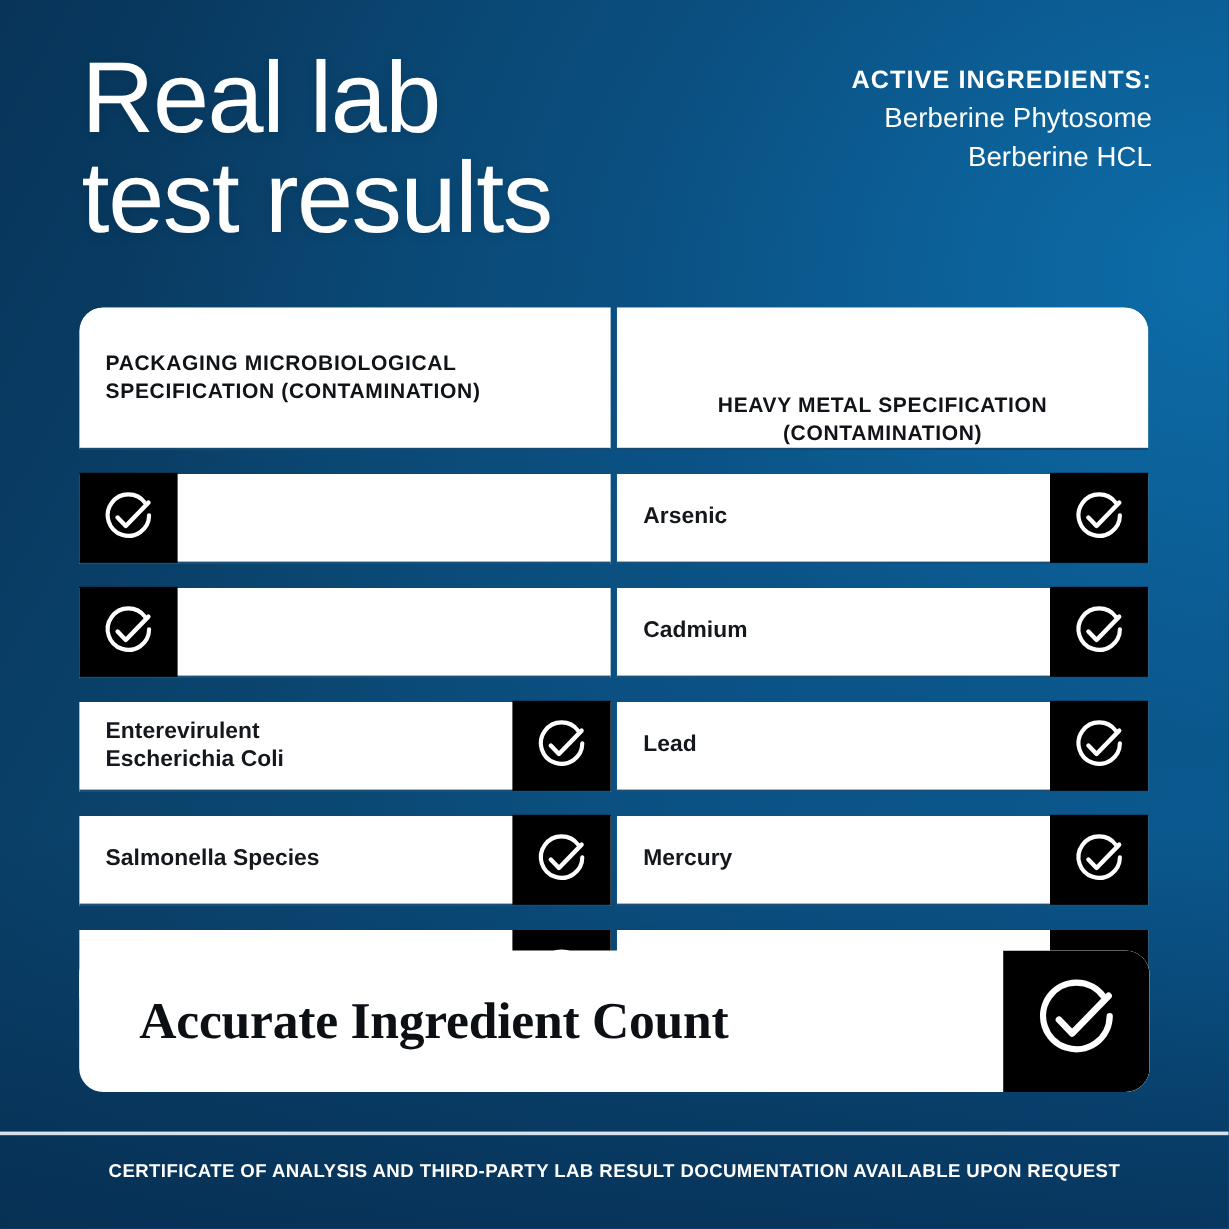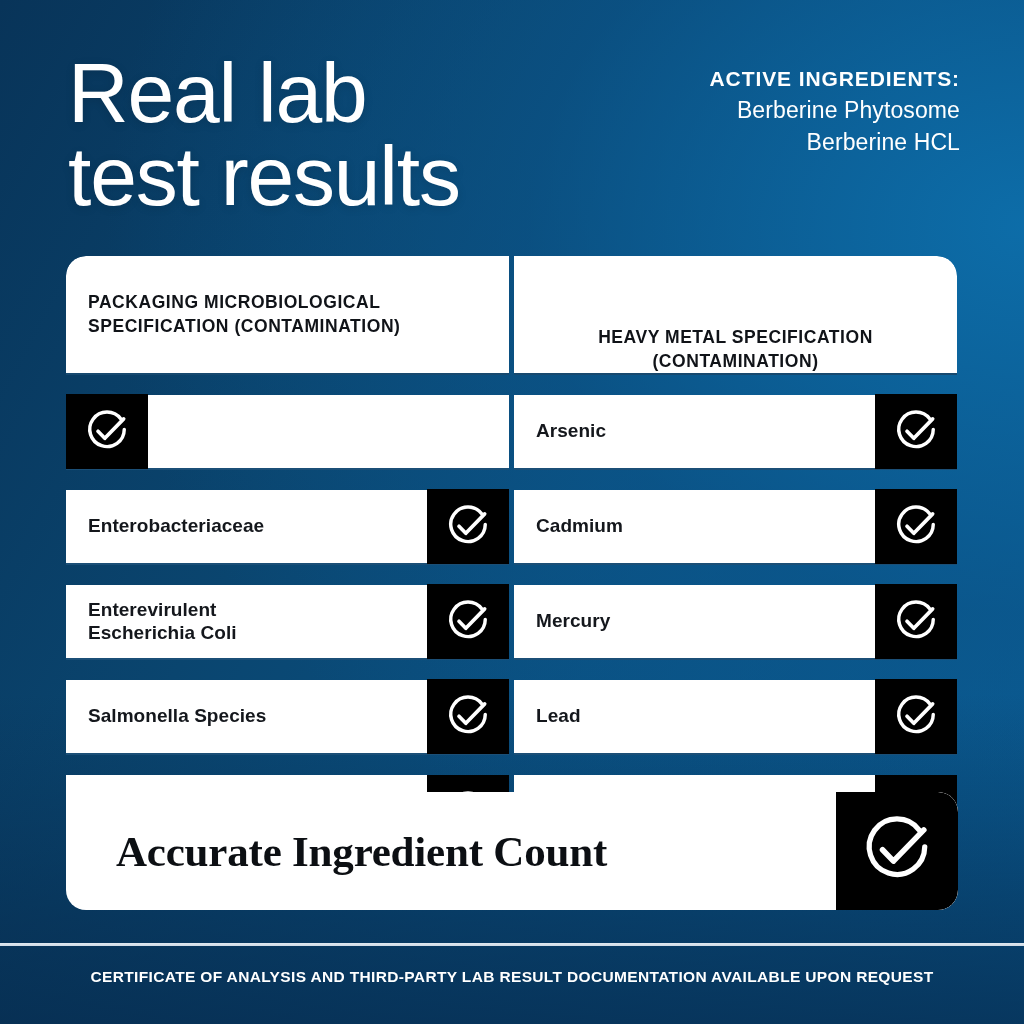--- a/index.html
+++ b/index.html
@@ -24,21 +24,21 @@
   
   #poster::after{
     content:"";
     position:absolute; left:0; right:0; bottom:0; height:330px;
     background:linear-gradient(to bottom, rgba(6,38,70,0) 0%, rgba(6,40,74,0.55) 70%, rgba(6,40,74,0.72) 100%);
     pointer-events:none;
   }
 
   
   .head-wrap{
-    position:absolute; top:16px; left:0; right:0; height:250px; z-index:3;
+    position:absolute; top:4px; left:0; right:0; height:250px; z-index:3;
   }
   .title{
     position:absolute;
     left:68px; top:36px;
     color:#ffffff;
     font-size:84px;
     line-height:0.99;
     font-weight:400;
     letter-spacing:-1.2px;
     white-space:pre-line;
@@ -220,21 +220,20 @@
       <div class="row">
         <div class="badge">
           <svg class="check" viewBox="0 0 48 48">
             <path d="M38.5 10.5A18 18 0 1 0 42 21.3" fill="none" stroke="#fff" stroke-width="3.6" stroke-linecap="round"></path>
             <path d="M14.6 23.2 L21.7 30.6 L41.4 10.3" fill="none" stroke="#fff" stroke-width="3.8" stroke-linecap="round" stroke-linejoin="round"></path>
           </svg>
         </div>
       </div>
 
       <div class="row">
-        <div class="row-label">Enterobacteriaceae</div>
         <div class="badge">
           <svg class="check" viewBox="0 0 48 48">
             <path d="M38.5 10.5A18 18 0 1 0 42 21.3" fill="none" stroke="#fff" stroke-width="3.6" stroke-linecap="round"></path>
             <path d="M14.6 23.2 L21.7 30.6 L41.4 10.3" fill="none" stroke="#fff" stroke-width="3.8" stroke-linecap="round" stroke-linejoin="round"></path>
           </svg>
         </div>
       </div>
 
       <div class="row">
         <div class="row-label">Enterevirulent
@@ -288,31 +287,31 @@
         <div class="row-label">Cadmium</div>
         <div class="badge">
           <svg class="check" viewBox="0 0 48 48">
             <path d="M38.5 10.5A18 18 0 1 0 42 21.3" fill="none" stroke="#fff" stroke-width="3.6" stroke-linecap="round"></path>
             <path d="M14.6 23.2 L21.7 30.6 L41.4 10.3" fill="none" stroke="#fff" stroke-width="3.8" stroke-linecap="round" stroke-linejoin="round"></path>
           </svg>
         </div>
       </div>
 
       <div class="row">
+        <div class="row-label">Lead</div>
+        <div class="badge">
+          <svg class="check" viewBox="0 0 48 48">
+            <path d="M38.5 10.5A18 18 0 1 0 42 21.3" fill="none" stroke="#fff" stroke-width="3.6" stroke-linecap="round"></path>
+            <path d="M14.6 23.2 L21.7 30.6 L41.4 10.3" fill="none" stroke="#fff" stroke-width="3.8" stroke-linecap="round" stroke-linejoin="round"></path>
+          </svg>
+        </div>
+      </div>
+
+      <div class="row">
         <div class="row-label">Mercury</div>
-        <div class="badge">
-          <svg class="check" viewBox="0 0 48 48">
-            <path d="M38.5 10.5A18 18 0 1 0 42 21.3" fill="none" stroke="#fff" stroke-width="3.6" stroke-linecap="round"></path>
-            <path d="M14.6 23.2 L21.7 30.6 L41.4 10.3" fill="none" stroke="#fff" stroke-width="3.8" stroke-linecap="round" stroke-linejoin="round"></path>
-          </svg>
-        </div>
-      </div>
-
-      <div class="row">
-        <div class="row-label">Lead</div>
         <div class="badge">
           <svg class="check" viewBox="0 0 48 48">
             <path d="M38.5 10.5A18 18 0 1 0 42 21.3" fill="none" stroke="#fff" stroke-width="3.6" stroke-linecap="round"></path>
             <path d="M14.6 23.2 L21.7 30.6 L41.4 10.3" fill="none" stroke="#fff" stroke-width="3.8" stroke-linecap="round" stroke-linejoin="round"></path>
           </svg>
         </div>
       </div>
 
       <div class="row last">
         <div class="row-label"></div>

